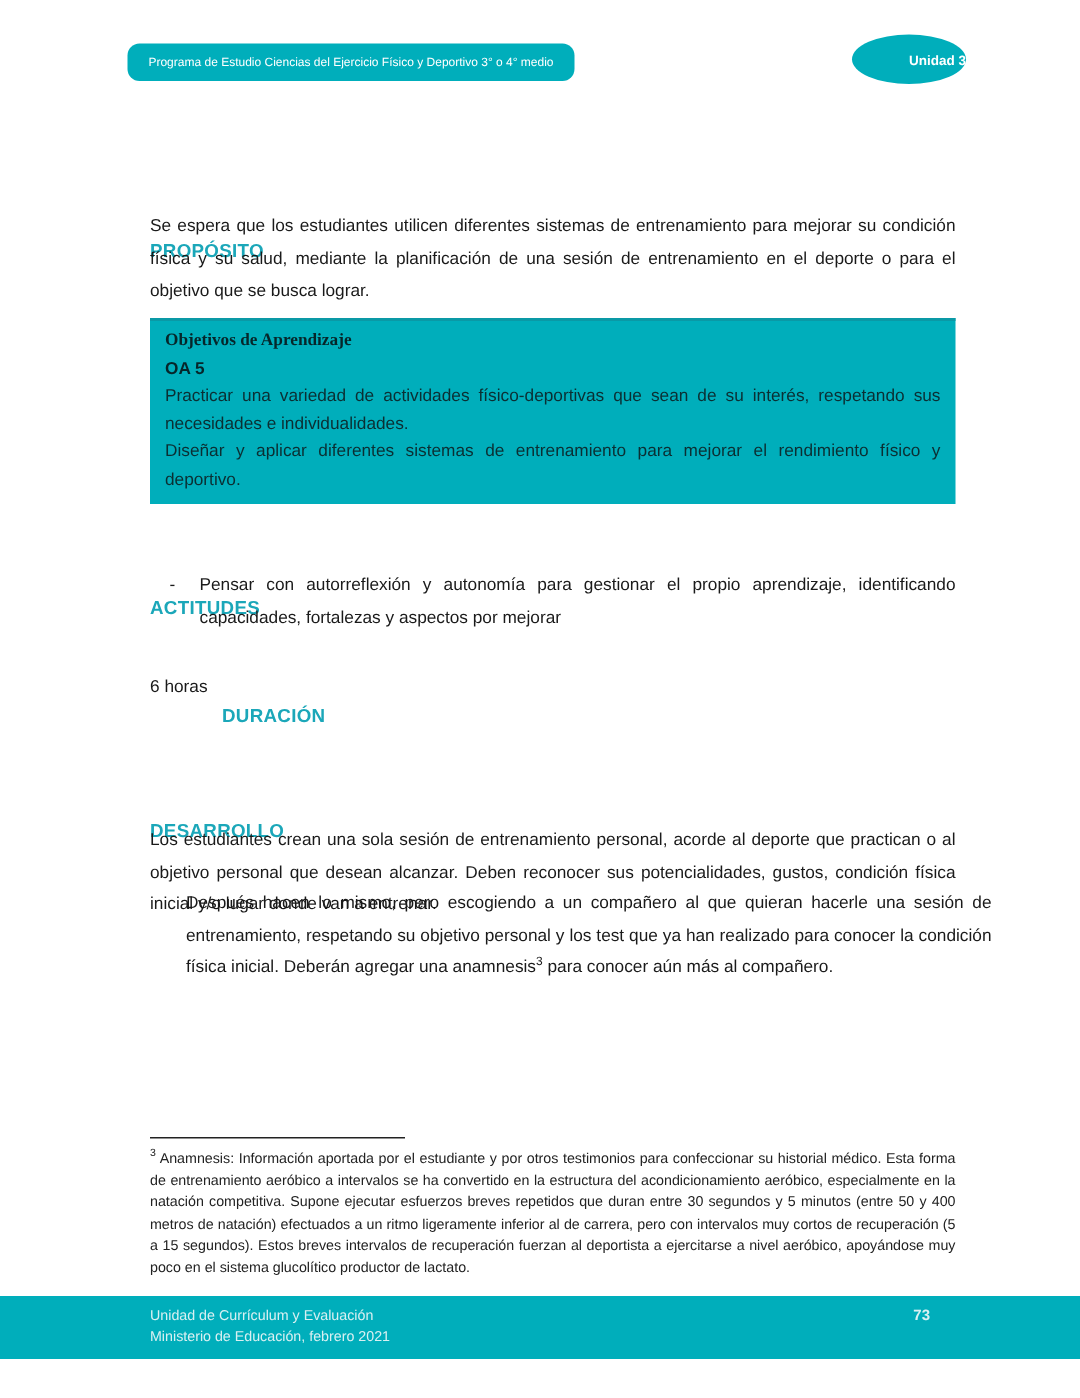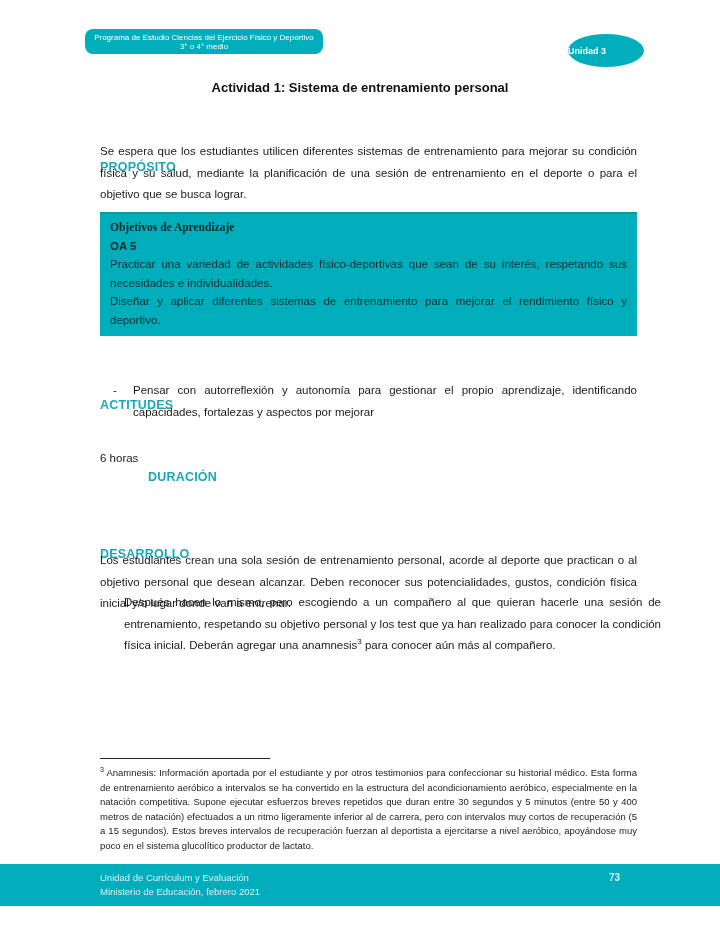--- a/index.html
+++ b/index.html
@@ -16,34 +16,34 @@
   }
   .page{
     position:relative;
     width:720px;height:932px;
     background:#ffffff;
     overflow:hidden;
   }
   
   .program-pill{
     position:absolute;left:85px;top:29px;
-    width:238px;height:25px;
+    width:298px;height:25px;
     background:var(--brand_teal);
     border-radius:8px;
     color:#ffffff;font-size:8px;font-weight:400;
     display:flex;align-items:center;justify-content:center;
     text-align:center;padding:0 8px;
   }
   .unit-badge{
-    position:absolute;left:568px;top:34px;
+    position:absolute;left:568px;top:23px;
     width:76px;height:33px;
     background:var(--brand_teal);
     border-radius:50%;
     color:#ffffff;font-size:9px;font-weight:700;
-    display:flex;align-items:center;justify-content:flex-start;
+    display:flex;align-items:center;justify-content:flex-end;
   }
   
   .doc-title{
     position:absolute;left:0;top:80px;width:720px;
     text-align:center;font-size:13px;font-weight:700;color:#111;
   }
   
   .h-teal{
     position:absolute;left:100px;
     color:var(--heading_teal);font-size:12.5px;font-weight:700;
@@ -112,21 +112,20 @@
 
 <div class="page">
 
   <div class="program-pill">
     <span>Programa de Estudio Ciencias del Ejercicio Físico y Deportivo 3° o 4° medio</span>
   </div>
   <div class="unit-badge">
     <span>Unidad 3</span>
   </div>
 
-  <div class="doc-title">Actividad 1: Sistema de entrenamiento personal</div>
 
   <div class="h-teal h-proposito">PROPÓSITO</div>
   <div class="body-text p-proposito">Se espera que los estudiantes utilicen diferentes sistemas de entrenamiento para mejorar su condición física y su salud, mediante la planificación de una sesión de entrenamiento en el deporte o para el objetivo que se busca lograr.</div>
 
   <div class="oa-box">
     <div class="oa-head">Objetivos de Aprendizaje</div>
     <div class="oa-code">OA 5</div>
     <div class="oa-text">Practicar una variedad de actividades físico-deportivas que sean de su interés, respetando sus necesidades e individualidades.</div>
     <div class="oa-text">Diseñar y aplicar diferentes sistemas de entrenamiento para mejorar el rendimiento físico y deportivo.</div>
   </div>

